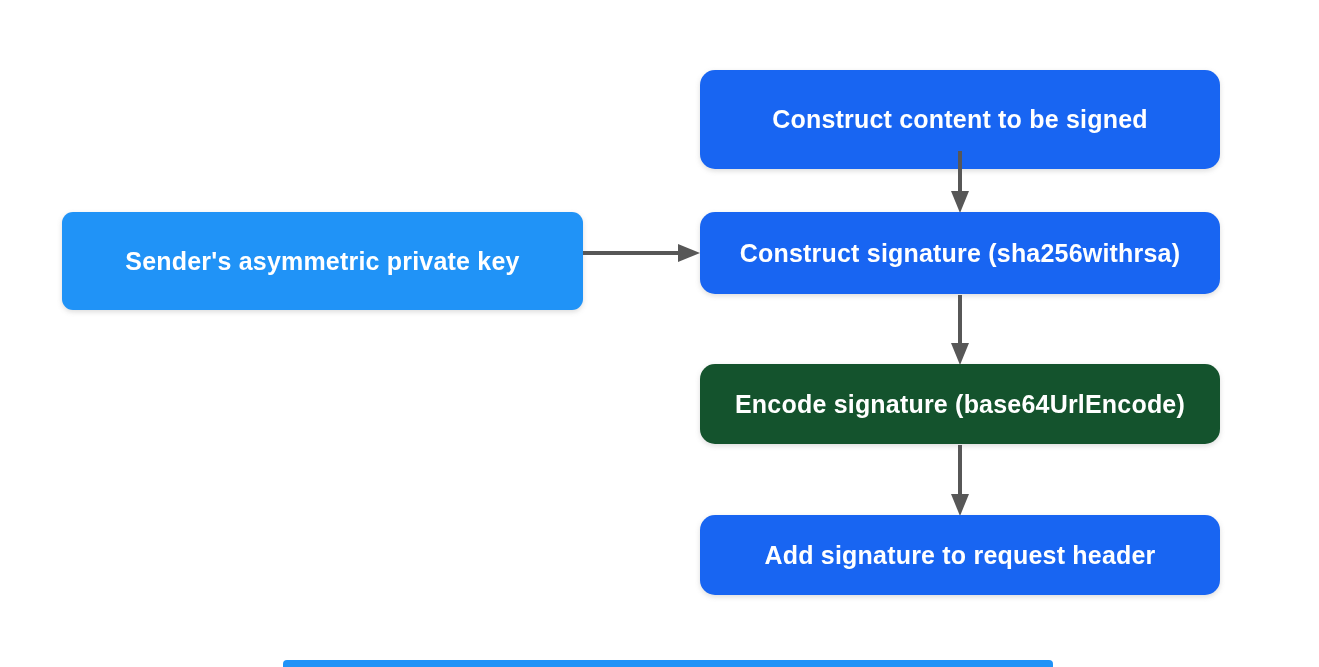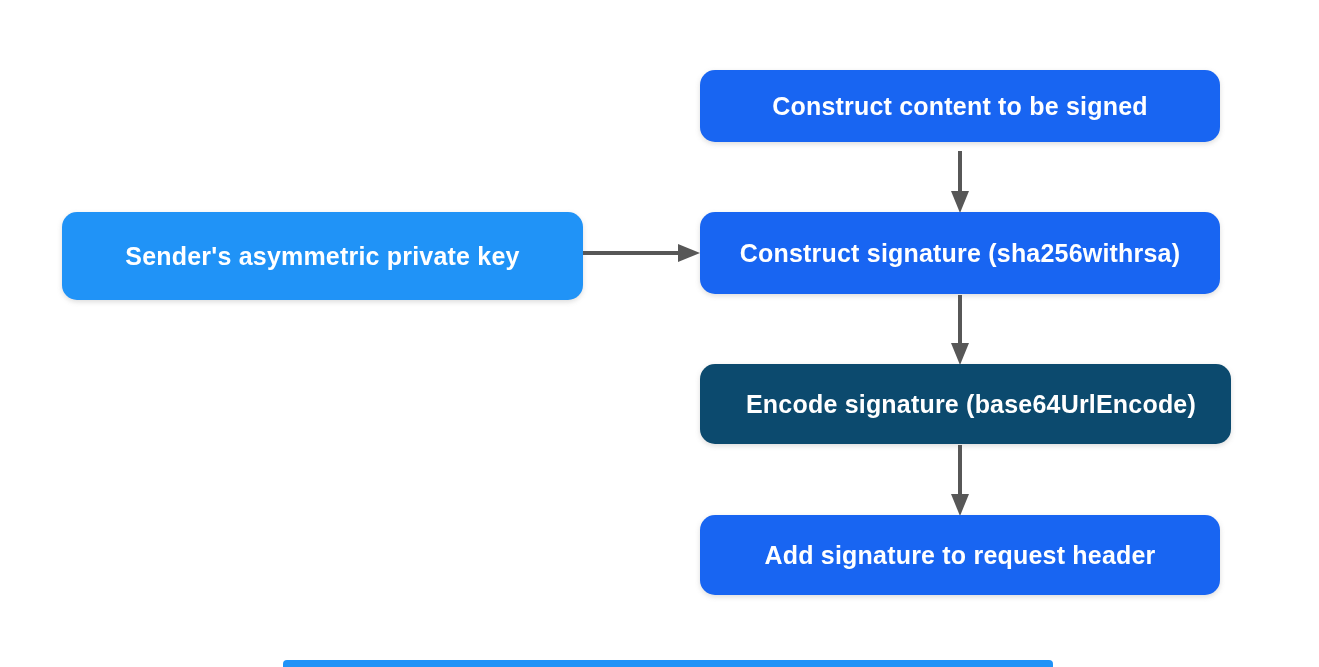--- a/index.html
+++ b/index.html
@@ -25,22 +25,22 @@
   }
   .node .node-label {
     color: #ffffff;
     font-size: 25px;
     font-weight: 700;
     letter-spacing: 0.2px;
     text-align: center;
     white-space: nowrap;
   }
   
-  .node-construct { left: 700px; top: 70px;  width: 520px; height: 72px; }
-  .node-sender    { left: 62px;  top: 212px; width: 521px; height: 88px; }
+  .node-construct { left: 700px; top: 70px;  width: 520px; height: 99px; }
+  .node-sender    { left: 62px;  top: 212px; width: 521px; height: 98px; border-radius: 11px; }
   .node-generate  { left: 700px; top: 212px; width: 520px; height: 82px; }
   .node-encode    { left: 700px; top: 364px; width: 520px; height: 80px; }
   .node-add      { left: 700px; top: 515px; width: 520px; height: 80px; justify-content: center; }
 
   
   .arrow { position: absolute; }
   .arrow-v { width: 20px; }
   .arrow-v .shaft {
     position: absolute;
     left: 8px; top: 0;
@@ -114,21 +114,21 @@
 
   <div class="node node-generate" style="background: rgb(24, 101, 242);">
     <span class="node-label">Construct signature (sha256withrsa)</span>
   </div>
 
   <div class="arrow arrow-v arrow-generate-encode">
     <div class="shaft"></div>
     <div class="head"></div>
   </div>
 
-  <div class="node node-encode" style="background: #0c4a6e; padding-left: 11px;">
+  <div class="node node-encode" style="background: #14532d;">
     <span class="node-label">Encode signature (base64UrlEncode)</span>
   </div>
 
   <div class="arrow arrow-v arrow-encode-add">
     <div class="shaft"></div>
     <div class="head"></div>
   </div>
 
   <div class="node node-add" style="background: rgb(24, 101, 242);">
     <span class="node-label">Add signature to request header</span>

